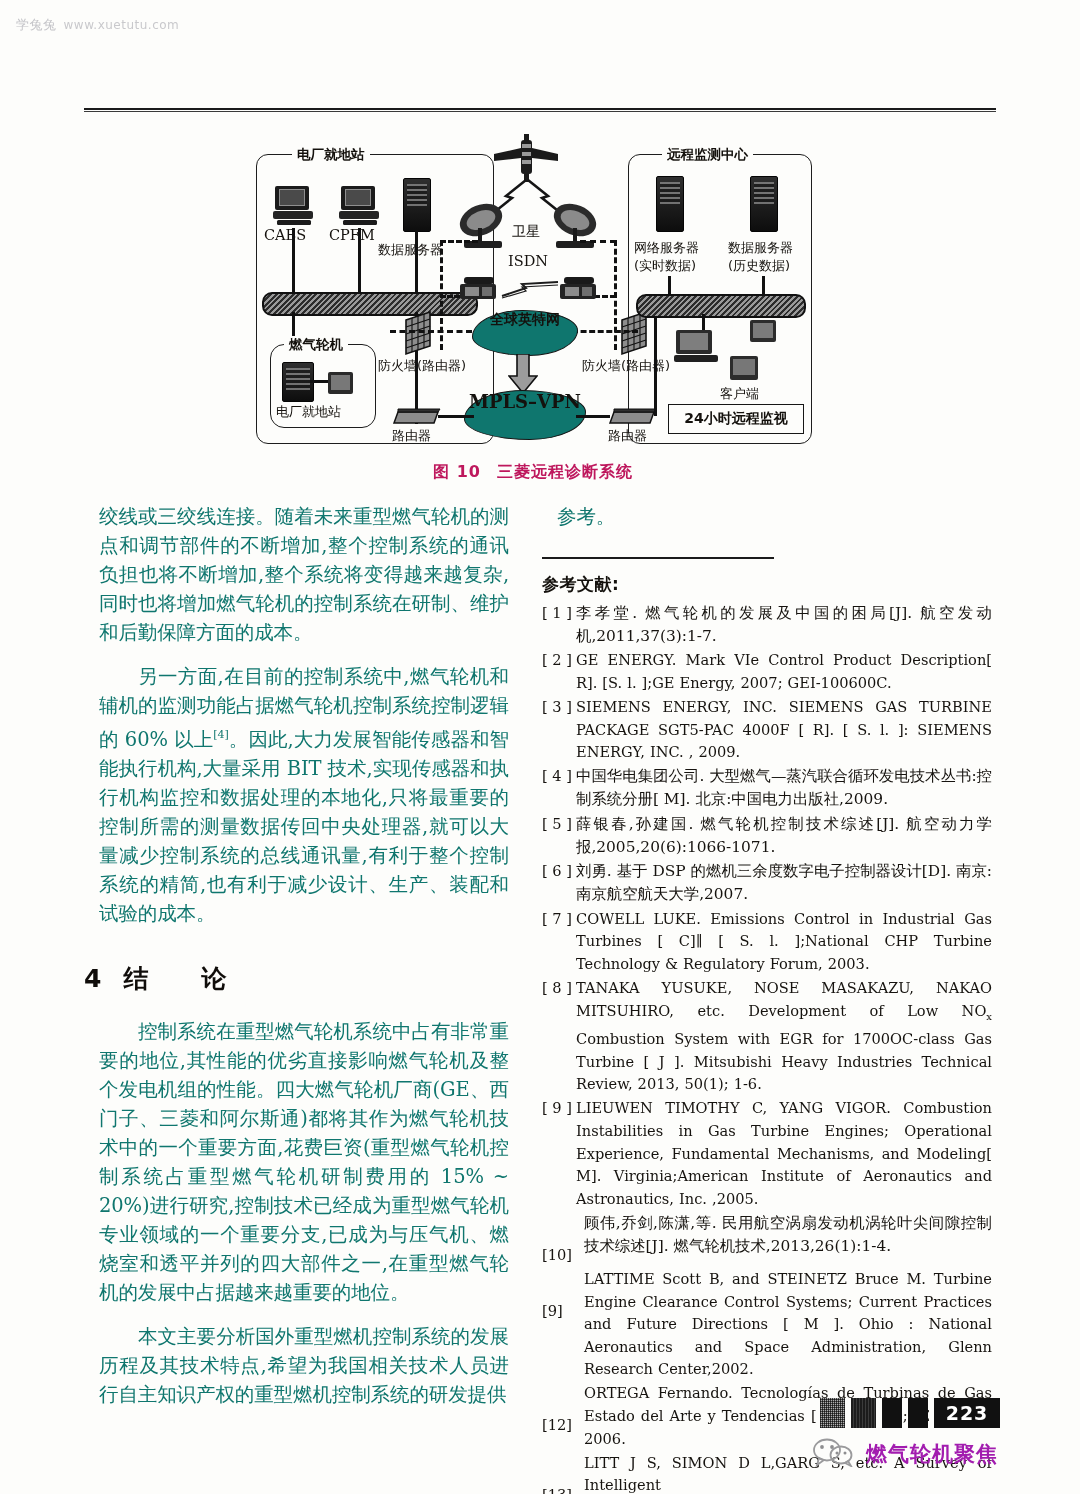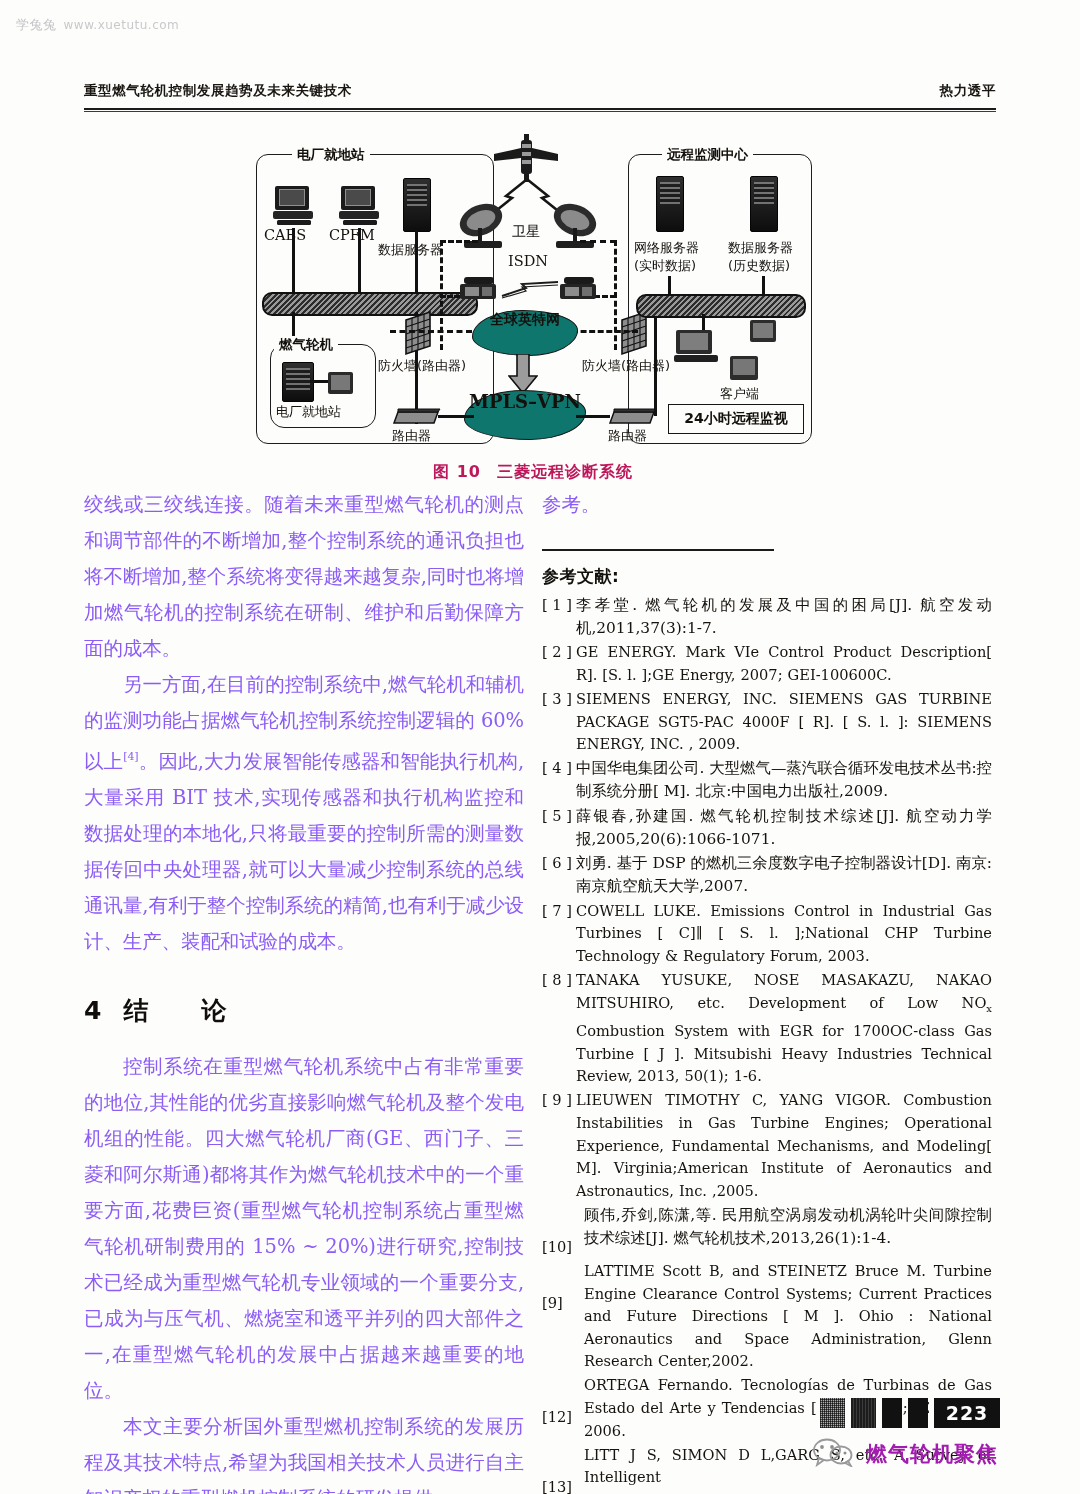--- a/index.html
+++ b/index.html
@@ -48,22 +48,22 @@
     letter-spacing:1px;
   }
   .fig-caption .capnum{margin-right:16px;}
 
   
   .col{position:absolute;top:487px;}
   .col-left{left:84px;width:440px;}
   .col-right{left:542px;width:450px;}
 
   .body-p{
-    font-size:19.5px;line-height:36px;text-align:justify;
-    text-justify:inter-ideograph;color:#8b5cf6;margin:0;
+    font-size:19.5px;line-height:29px;text-align:justify;
+    text-justify:inter-ideograph;color:#0f766e;margin:15px;
     font-family:"DejaVu Serif","Liberation Serif",serif;
     letter-spacing:-0.1px;
   }
   .body-p.indent{text-indent:2em;}
   .sup{font-size:11px;vertical-align:super;}
 
   .head2{
     font-size:25px;font-weight:700;margin:34px 0 22px 0;
     font-family:"DejaVu Sans","Liberation Sans",sans-serif;
     letter-spacing:2px;color:#100d0a;
@@ -170,24 +170,20 @@
 </head>
 <body>
 
 <div class="page">
 
   <div class="watermark">
     <span class="wm-cn">学兔兔</span>
     <span>www.xuetutu.com</span>
   </div>
 
-  <div class="runhead">
-    <span>重型燃气轮机控制发展趋势及未来关键技术</span>
-    <span>热力透平</span>
-  </div>
   <div class="rule-double"></div>
 
   <div class="figure">
     <div class="fig-canvas">
 
       <div class="grp" style="left:6px;top:22px;width:236px;height:288px;"></div>
       <div class="grp-label" style="left:42px;top:14px;">电厂就地站</div>
 
       <div class="grp" style="left:378px;top:22px;width:182px;height:288px;"></div>
       <div class="grp-label" style="left:412px;top:14px;">远程监测中心</div>
@@ -218,21 +214,21 @@
       <div class="lbl" style="left:128px;top:110px;">数据服务器</div>
 
       <div class="wire v" style="left:42px;top:96px;height:66px;"></div>
       <div class="wire v" style="left:108px;top:96px;height:66px;"></div>
       <div class="wire v" style="left:165px;top:98px;height:64px;"></div>
       <div class="bus" style="left:12px;top:160px;width:212px;"></div>
       <div class="wire v" style="left:42px;top:180px;height:40px;"></div>
       <div class="wire v" style="left:165px;top:180px;height:112px;"></div>
 
       <div class="grp" style="left:20px;top:212px;width:104px;height:82px;border-radius:14px;"></div>
-      <div class="grp-label" style="left:24px;top:204px;">燃气轮机</div>
+      <div class="grp-label" style="left:34px;top:204px;">燃气轮机</div>
       <div class="srv" style="left:32px;top:230px;width:30px;height:38px;"></div>
       <div class="pc" style="left:76px;top:238px;">
         <svg width="30" height="28" viewBox="0 0 30 28">
           <rect x="2" y="2" width="25" height="22" rx="2" fill="#2a2a2a"></rect>
           <rect x="5" y="5" width="19" height="15" fill="#787878"></rect>
         </svg>
       </div>
       <div class="wire h" style="left:60px;top:248px;width:18px;"></div>
       <div class="lbl" style="left:26px;top:272px;">电厂就地站</div>
 

